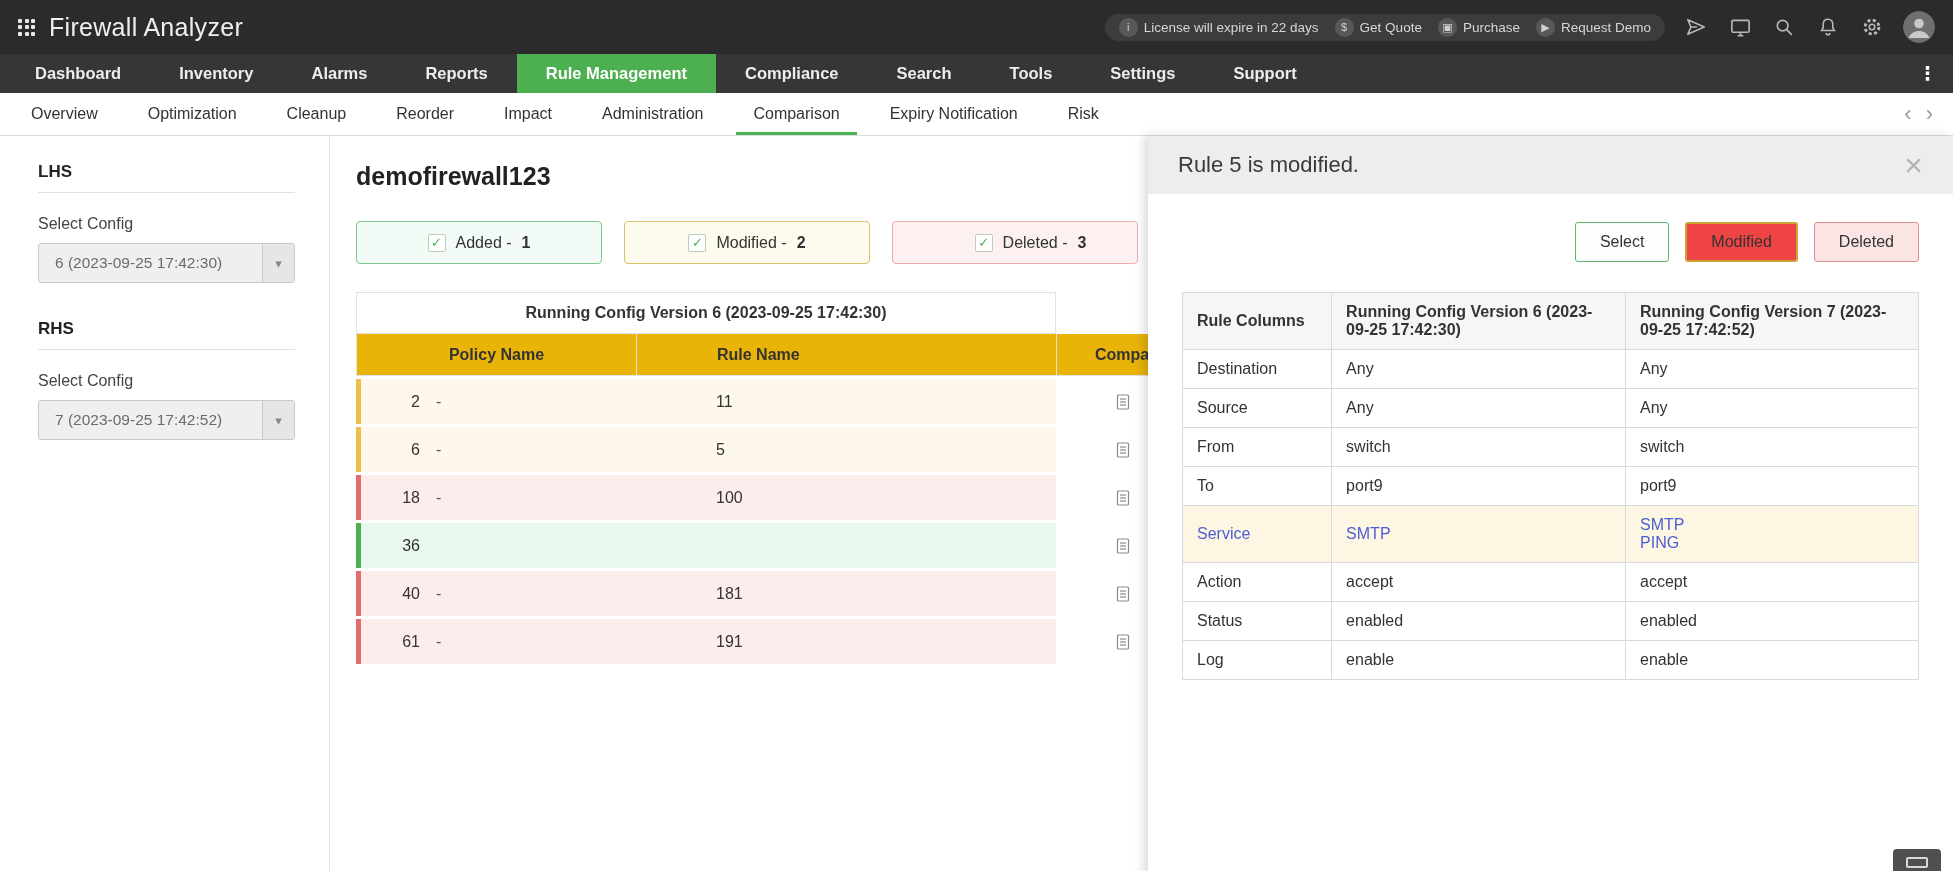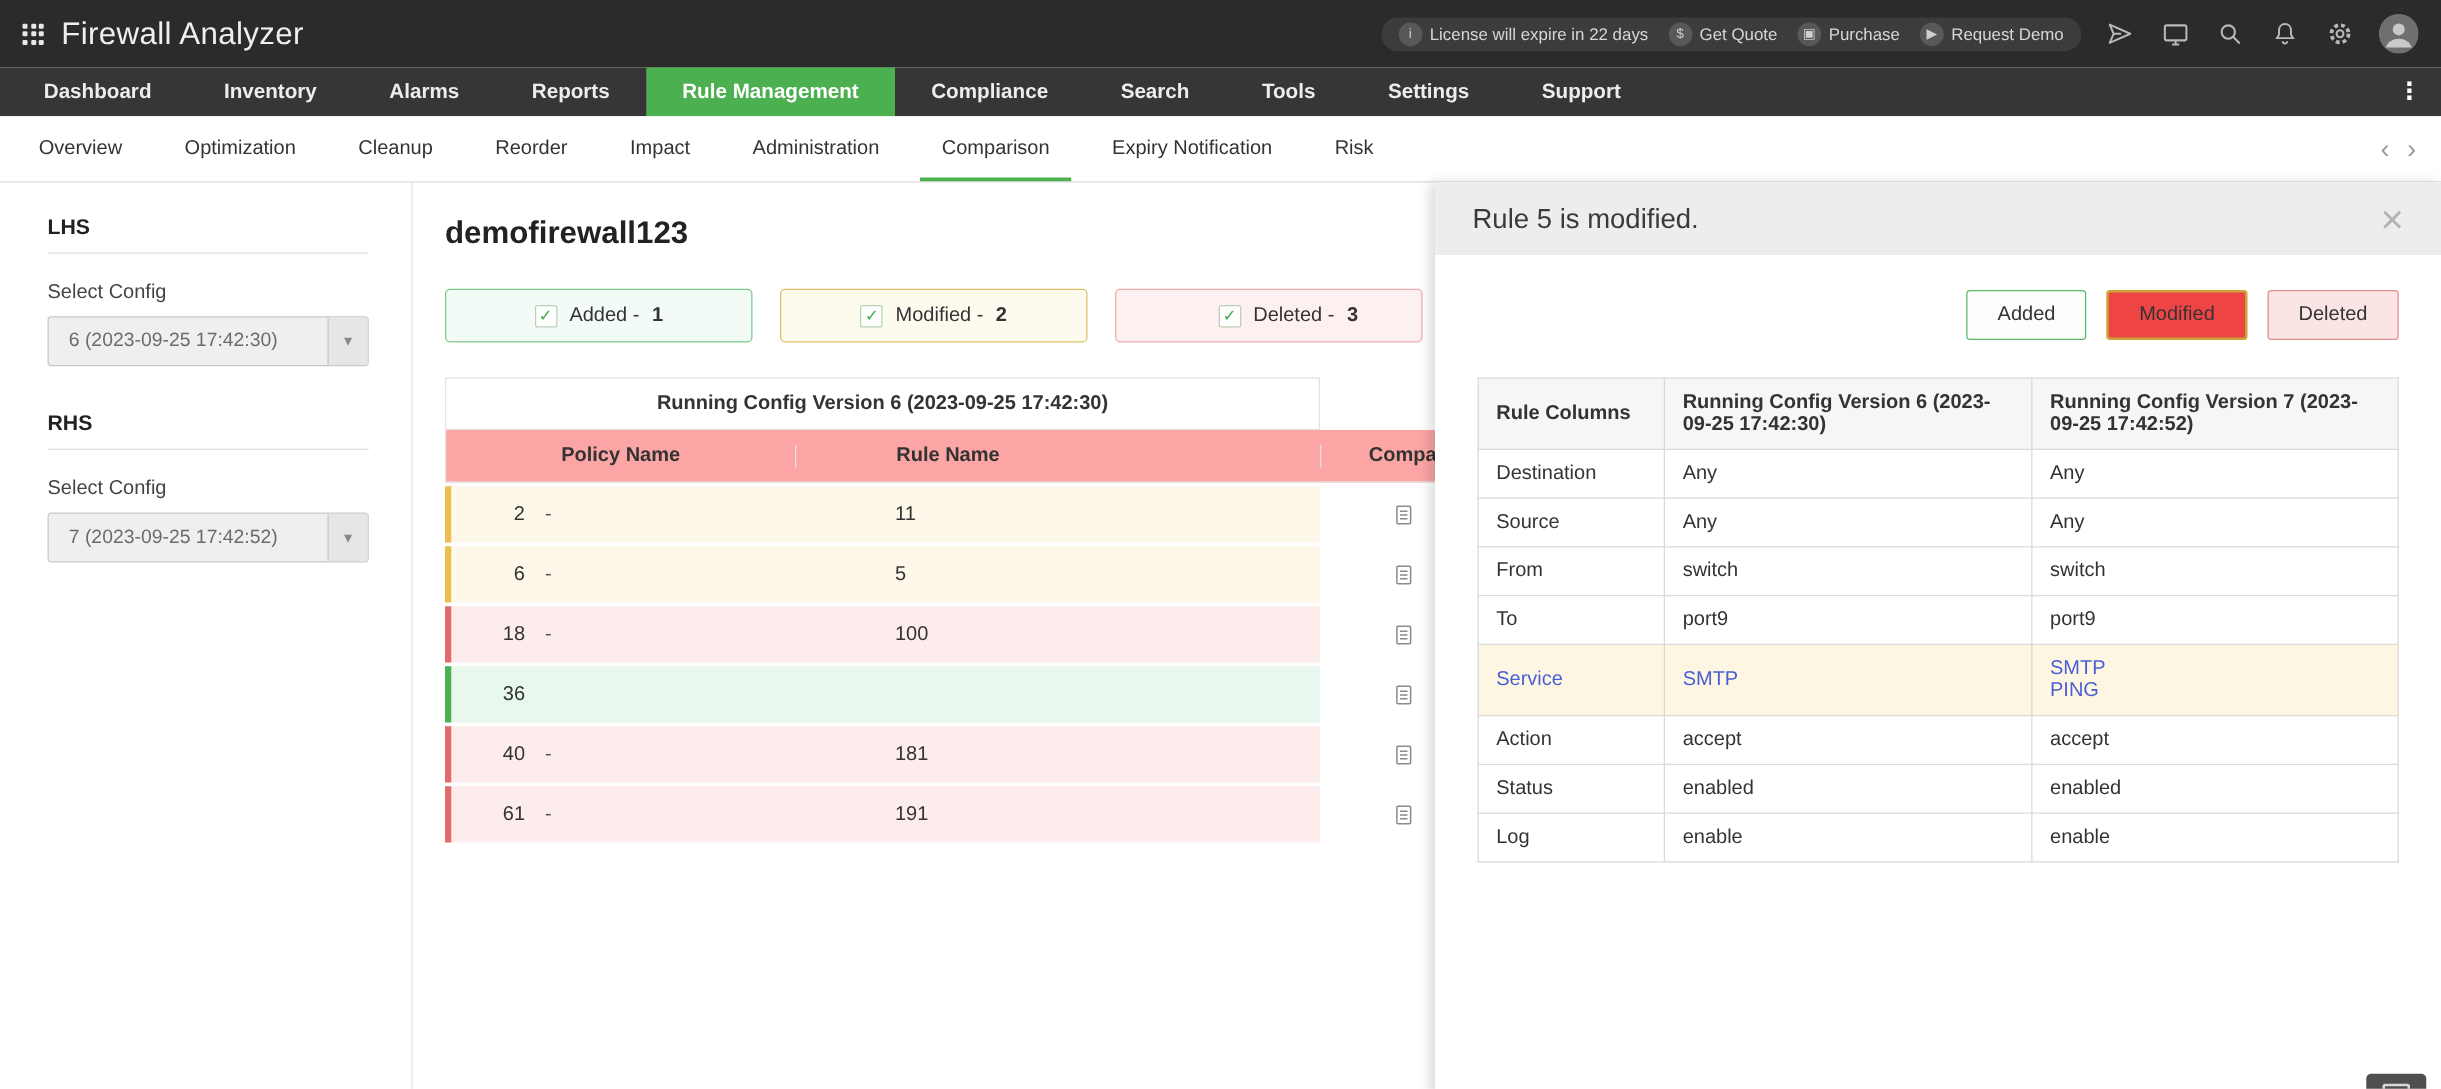--- a/index.html
+++ b/index.html
@@ -20,21 +20,21 @@
   .top-icon { width:26px; height:26px; display:flex; align-items:center; justify-content:center; cursor:pointer; }
   .avatar { width:32px; height:32px; border-radius:50%; overflow:hidden; cursor:pointer; }
 
   
   .mainnav { height:39px; background:#363636; display:flex; align-items:stretch; padding-left:6px;font-weight:bold; }
   .mainnav .nav-item { display:flex; align-items:center; padding:0 29px; color:#ededed; font-size:16.5px; cursor:pointer; }
   .mainnav .nav-item.active { background:#4caf50; color:#fff; }
   .mainnav .nav-more { margin-left:auto; display:flex; align-items:center; padding:0 16px; color:#fff; font-size:19px; cursor:pointer; }
 
   
-  .subnav { height:53px; background:#fff; border-bottom:1px solid #ddd; display:flex; align-items:stretch; padding-left:6px; position:relative; }
+  .subnav { height:43px; background:#fff; border-bottom:1px solid #ddd; display:flex; align-items:stretch; padding-left:6px; position:relative; }
   .subnav .sub-item { display:flex; align-items:center; padding:0 25px; color:#333; font-size:16px; cursor:pointer; position:relative; }
   .subnav .sub-item.active { font-weight:400; }
   .subnav .sub-item.active::after { content:""; position:absolute; left:8px; right:8px; bottom:0; height:3px; background:#4caf50; }
   .subnav .pager { margin-left:auto; display:flex; align-items:center; gap:14px; padding-right:20px; color:#9a9a9a; font-size:22px; }
   .subnav .pager span { cursor:pointer; }
 
   
   .content { display:flex; height:739px; position:relative; }
   .sidebar { width:330px; border-right:1px solid #e2e2e2; padding:26px 34px 0 38px; flex:0 0 330px; }
   .side-title { font-size:17px; font-weight:bold; color:#222; padding-bottom:10px; border-bottom:1px solid #e0e0e0; }
@@ -58,21 +58,21 @@
   .filter-pill .cb::before { content:"✓"; }
   .filter-pill .cnt { font-weight:bold; }
   .pill-added    { background:#f3fbf6; border-color:#7cc98a; }
   .pill-modified { background:#fdfaee; border-color:#dfc06a; }
   .pill-deleted  { background:#fdf0f0; border-color:#eeadad;padding-left:31px; }
 
   
   .cfg-table { margin-top:28px; width:940px; }
   .cfg-head1 { width:700px; height:42px; border:1px solid #e2e2e2; display:flex; align-items:center; justify-content:center;
     font-size:16px; font-weight:bold; color:#333; background:#fff; }
-  .cfg-head2 { display:flex; width:940px; background:#fca5a5; border:1px solid #e2e2e2; border-top:none; height:42px;align-items:center; }
+  .cfg-head2 { display:flex; width:940px; background:#eab308; border:1px solid #e2e2e2; border-top:none; height:42px; }
   .cfg-head2 .h { display:flex; align-items:center; font-size:16px; font-weight:bold; color:#333; }
   .h-policy { width:280px; justify-content:center; border-right:1px solid #e2e2e2; }
   .h-rule { width:420px; padding-left:80px; border-right:1px solid #e2e2e2; }
   .h-compare { flex:1; padding-left:38px; white-space:nowrap; overflow:hidden; }
   .crow { display:flex; height:45px; margin-top:3px; align-items:stretch; font-size:16px; color:#333; }
   .crow .c-policy { width:280px; display:flex; align-items:center; border-left:5px solid transparent; }
   .crow .pnum { display:inline-block; width:28px; text-align:right; margin-left:31px; }
   .crow .pdash { margin-left:16px; color:#555; }
   .crow .c-rule { width:420px; display:flex; align-items:center; padding-left:80px; }
   .crow .c-compare { flex:1; display:flex; align-items:center; padding-left:58px; background:#fff; }
@@ -373,21 +373,21 @@
     </div>
   </main>
 
   <div class="panel">
     <div class="panel-header">
       <span class="panel-title">Rule 5 is modified.</span>
       <span class="panel-close">×</span>
     </div>
     <div class="panel-body">
       <div class="panel-actions">
-        <button class="pbtn pbtn-added">Added</button>
+        <button class="pbtn pbtn-added">Select</button>
         <button class="pbtn pbtn-modified">Modified</button>
         <button class="pbtn pbtn-deleted">Deleted</button>
       </div>
 
       <table class="rule-table">
         <colgroup>
             <col style="width:152px">
             <col style="width:308px">
             <col style="width:307px">
           </colgroup>

